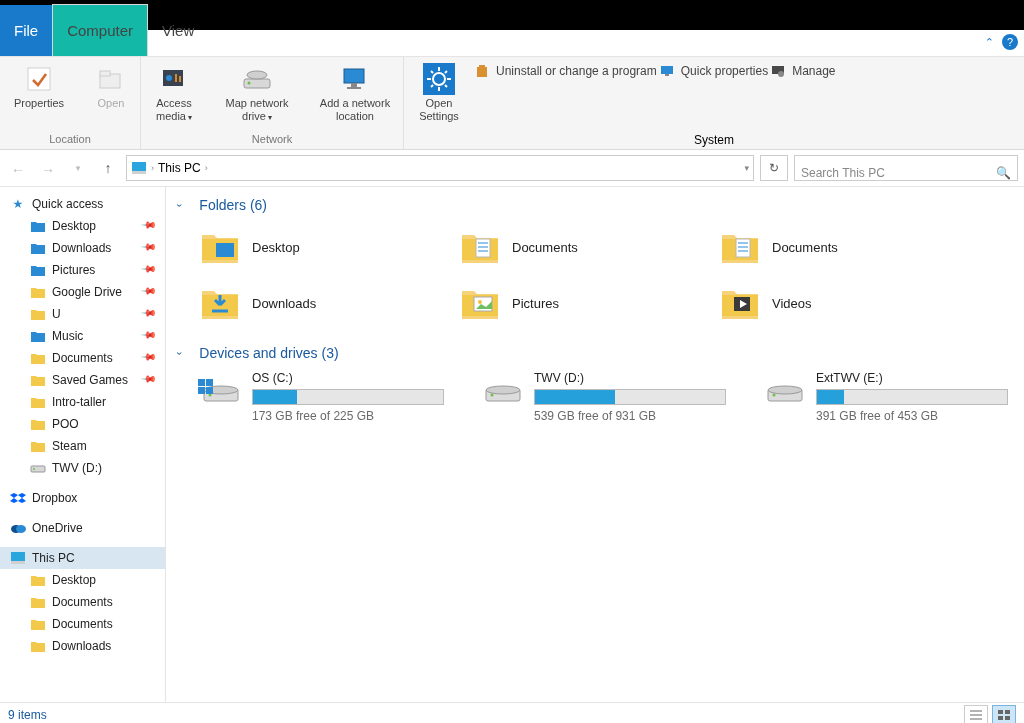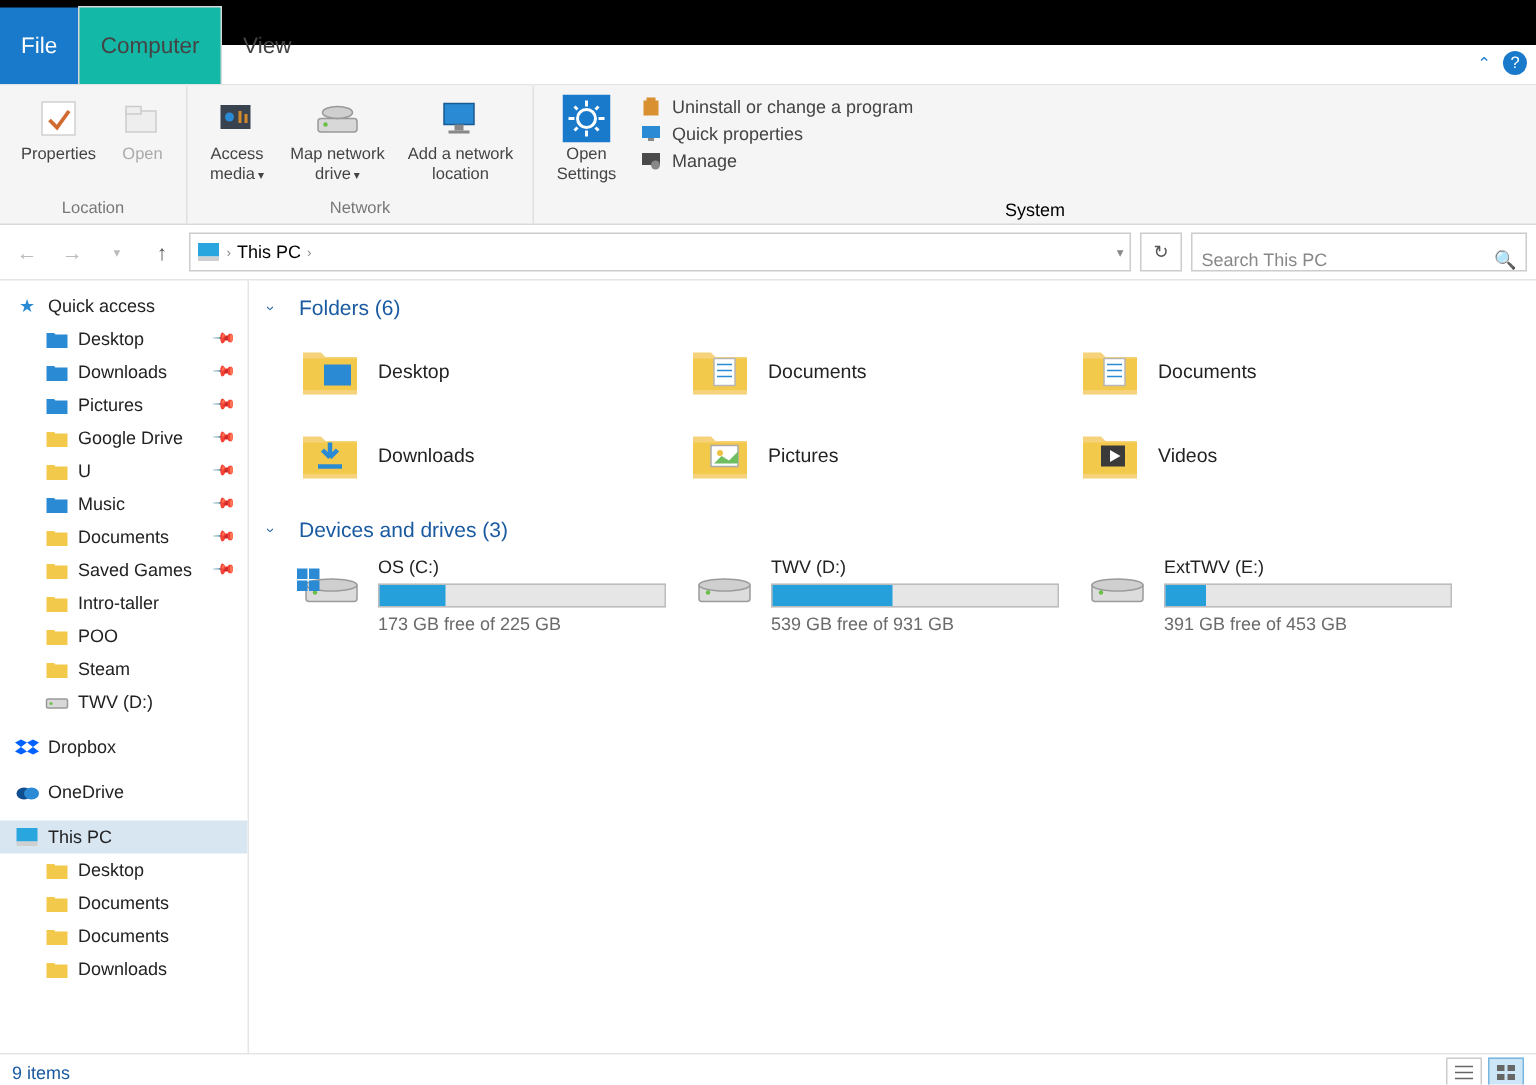--- a/index.html
+++ b/index.html
@@ -11,29 +11,29 @@
 
 .ribtabs{height:26px;background:#fff;border-bottom:1px solid #e5e5e5;display:flex;align-items:flex-end;position:relative}
 .ribtab{padding:17px 14px;font-size:15px;color:#444;cursor:default}
 .ribtab.file{background:#1979ca;color:#fff}
 .ribtab.active{background:#14b8a6;border:1px solid #d8d8d8;border-bottom:none}
 .rib-right{position:absolute;right:6px;top:4px;display:flex;align-items:center;gap:8px}
 .help-icon{width:16px;height:16px;border-radius:50%;background:#1979ca;color:#fff;font-size:11px;display:flex;align-items:center;justify-content:center}
 
 .ribbon{height:92px;background:#f5f5f5;border-bottom:1px solid #dadada;display:flex}
 .ribgroup{border-right:1px solid #e0e0e0;padding:4px 8px 2px 8px;display:flex;flex-direction:column;align-items:center}
-.ribgroup .items{display:flex;gap:4px;flex:1}
+.ribgroup .items{display:flex;gap:20px;flex:1}
 .ribgroup .glabel{font-size:11px;color:#777;text-align:center;padding:2px 0}
 .rbtn{display:flex;flex-direction:column;align-items:center;justify-content:flex-start;width:62px;padding-top:2px;color:#444;text-align:center;font-size:11px;line-height:1.15}
 .rbtn.dis{color:#aaa}
 .rbtn .ic{width:32px;height:32px;margin-bottom:2px;display:flex;align-items:center;justify-content:center}
 .rbtn .dd{font-size:8px;margin-left:2px}
 .sysgroup{flex:1;padding:4px 8px 2px 8px;display:flex;flex-direction:column}
 .sysgroup .row{display:flex;align-items:flex-start;gap:8px}
-.syslist{display:flex;flex-direction:column;gap:2px;font-size:12px;color:#444;padding-top:2px}
+.syslist{display:flex;flex-direction:row;gap:2px;font-size:12px;color:#444;padding-top:2px}
 .syslist div{display:flex;align-items:center;gap:6px}
 .syslist .si{width:16px;height:16px;display:flex;align-items:center;justify-content:center}
 
 .navrow{height:36px;display:flex;align-items:center;padding:0 6px;gap:6px;border-bottom:1px solid #e5e5e5}
 .navarrow{width:24px;height:24px;color:#bbb;display:flex;align-items:center;justify-content:center;font-size:14px}
 .uparrow{color:#555}
 .addr{flex:1;height:24px;border:1px solid #ccc;display:flex;align-items:center;padding:0 4px;gap:4px;font-size:12px}
 .addr .crumb-sep{color:#888;font-size:9px}
 .addr .pcicon{width:16px;height:16px}
 .refresh{width:26px;height:24px;border:1px solid #ccc;display:flex;align-items:center;justify-content:center;color:#555}
@@ -53,21 +53,21 @@
 .np-item .ic{width:16px;height:16px;display:flex;align-items:center;justify-content:center}
 .np-spacer{height:8px}
 
 .content{flex:1;overflow:auto;padding:4px 12px}
 .grp-header{display:flex;align-items:center;gap:18px;color:#1a5aa0;font-size:14px;padding:6px 0}
 .grp-header .chev{font-size:10px;transform:rotate(90deg);display:inline-block}
 .folders-grid{display:flex;flex-wrap:wrap;gap:8px 20px;padding:4px 0 12px 20px}
 .fitem{display:flex;align-items:center;gap:10px;width:240px;height:48px}
 .fitem .fic{width:44px;height:44px;position:relative}
 .fitem .lbl{font-size:13px;color:#222}
-.drives-grid{display:flex;gap:12px;padding:4px 0 0 20px;flex-wrap:wrap}
+.drives-grid{display:flex;gap:32px;padding:4px 0 0 20px;flex-wrap:wrap}
 .drive{display:flex;gap:10px;width:250px}
 .drive .dic{width:44px;height:40px;position:relative}
 .drive .dinfo{flex:1}
 .drive .dname{font-size:12px;color:#222;margin-bottom:4px}
 .drive .bar{width:190px;height:14px;border:1px solid #bcbcbc;background:#e6e6e6;margin-bottom:4px;position:relative}
 .drive .bar .fill{position:absolute;left:0;top:0;bottom:0;background:#26a0da}
 .drive .dfree{font-size:12px;color:#6a6a6a}
 
 .status{height:24px;border-top:1px solid #e5e5e5;display:flex;align-items:center;justify-content:space-between;padding:0 8px;font-size:12px;color:#1a5aa0}
 .status .views{display:flex;gap:4px}

